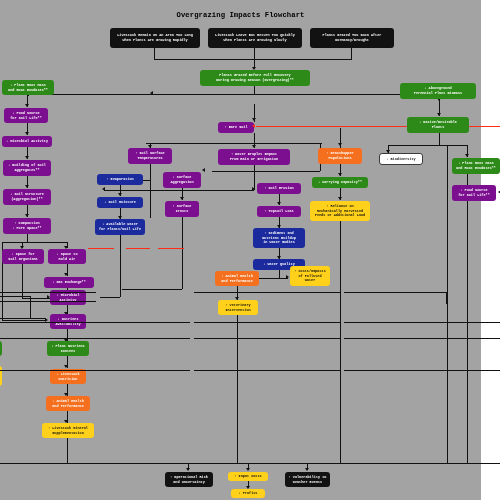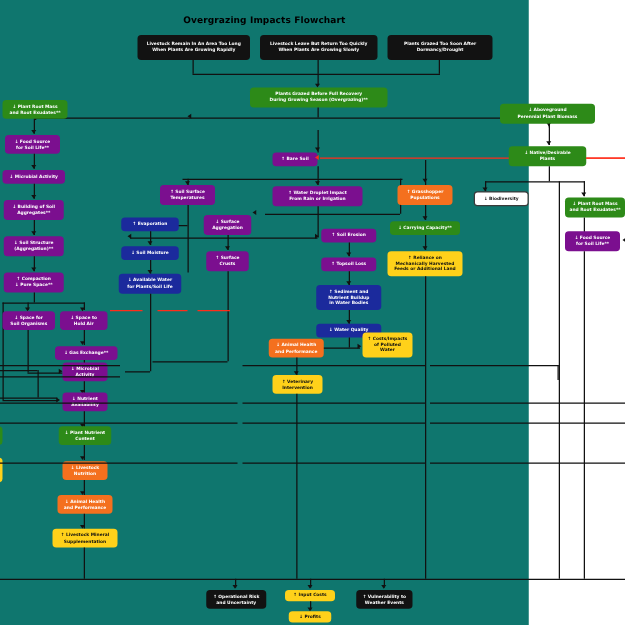--- a/index.html
+++ b/index.html
@@ -1,18 +1,18 @@
 <!DOCTYPE html>
 <html><head>
 <meta charset="utf-8">
 <style>
   html,body{margin:0;padding:0;background:#ffffff;}
   body{width:500px;height:500px;overflow:hidden;
        font-family:"DejaVu Sans","Liberation Sans",sans-serif;}
-  #stage{position:relative;width:423px;height:500px;background:#0f766e;}
+  #stage{position:relative;width:481px;height:500px;background:#a3a3a3;font-family:Liberation Mono, monospace;}
 
   .title{
     position:absolute;left:0;right:0;top:11px;text-align:center;
     font-size:7.2px;font-weight:bold;color:#000;letter-spacing:.1px;
   }
 
   .node{
     position:absolute;box-sizing:border-box;
     display:flex;align-items:center;justify-content:center;
     text-align:center;border-radius:3px;

